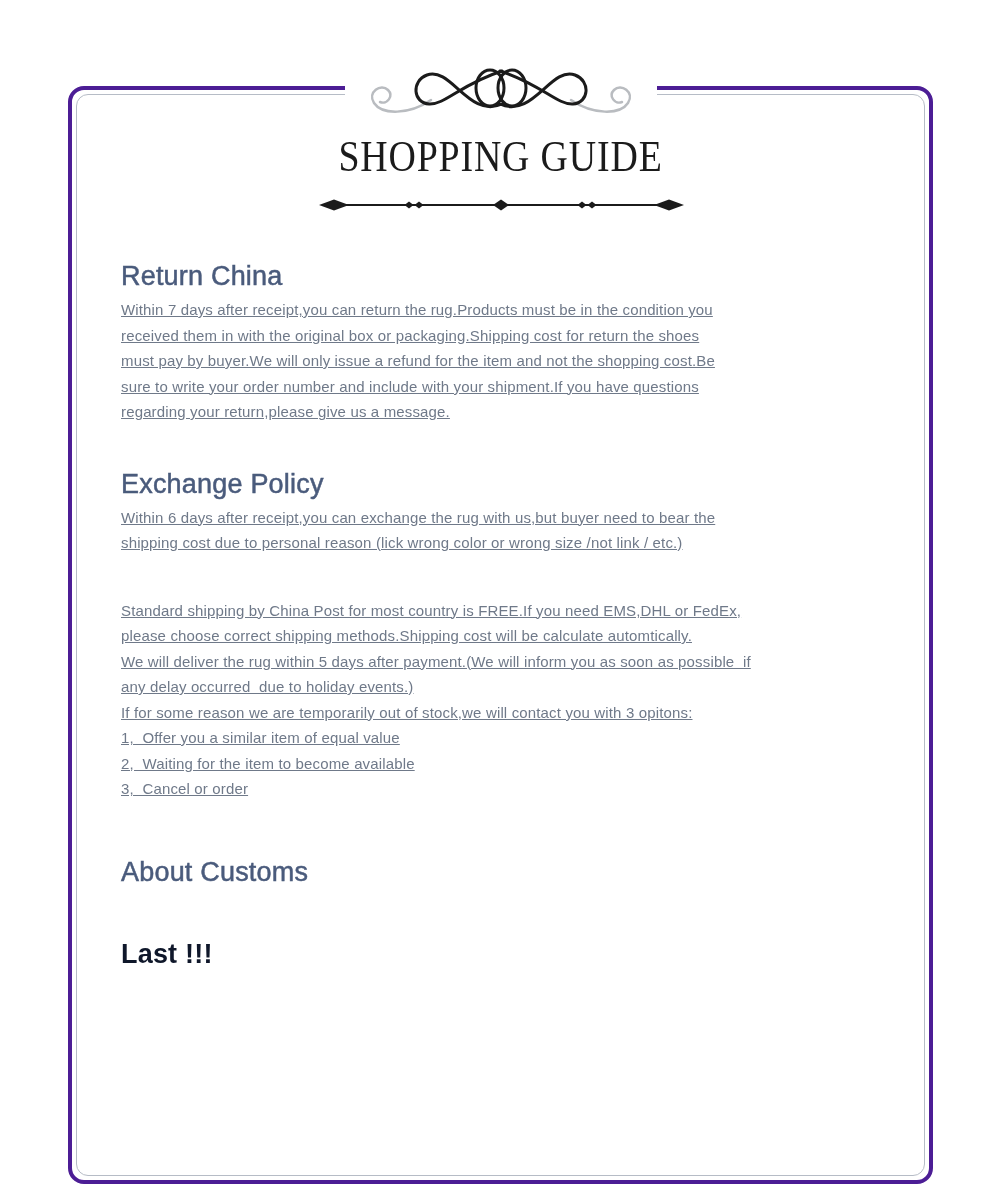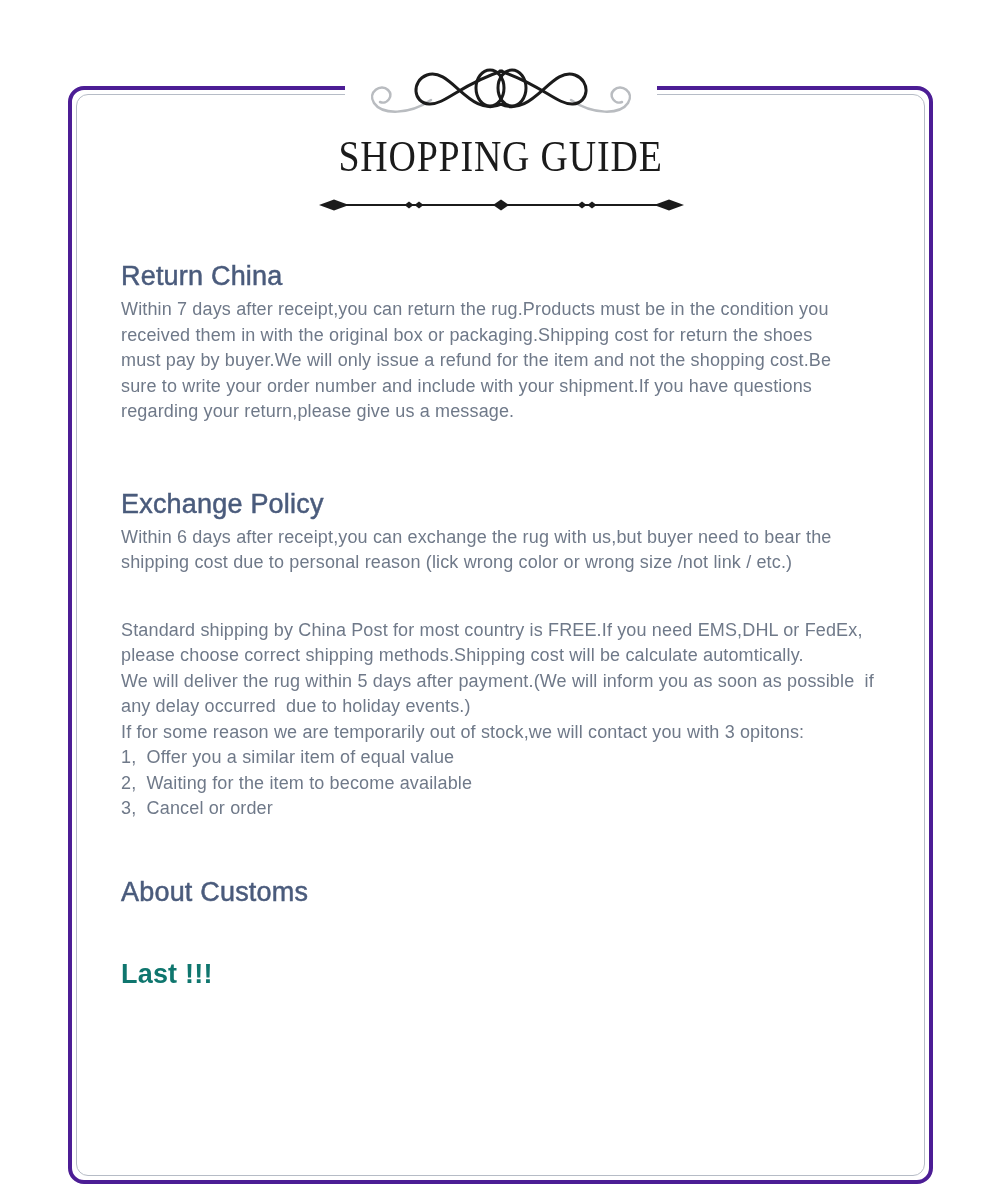--- a/index.html
+++ b/index.html
@@ -30,29 +30,29 @@
   }
   .divider{
     display:block;margin:12px auto 0;margin-right:auto;
     position:relative;left:-13px;
   }
   .sec h2{
     margin:0;font-size:27px;line-height:34px;font-weight:400;
     color:#4a5b7c;letter-spacing:0.2px;-webkit-text-stroke:0.5px currentColor;
   }
   .sec p{
-    margin:4px 0 0 0;font-size:18px;line-height:25.5px;color:#6f7989;
-    letter-spacing:0.15px;white-space:pre;
+    margin:4px 0 0 0;font-size:15px;line-height:25.5px;color:#6f7989;
+    letter-spacing:0.15px;white-space:pre;text-decoration:underline;
   }
   .sec1{margin-top:43px;}
-  .sec2{margin-top:62px;}
+  .sec2{margin-top:42px;}
   .sec3{margin-top:42px;}
   .sec4{margin-top:53px;}
   .sec5{margin-top:48px;}
-  .sec h2.red{color:#0f766e;font-weight:700;-webkit-text-stroke:0;}
+  .sec h2.red{color:#0f172a;font-weight:700;-webkit-text-stroke:0;}
   svg{display:block;}
 </style>
 </head>
 <body>
 
 <div class="frame">
   <div class="frame-inner"></div>
 
   <div class="ornament">
     <svg width="300" height="64" viewBox="0 0 300 64" fill="none">

